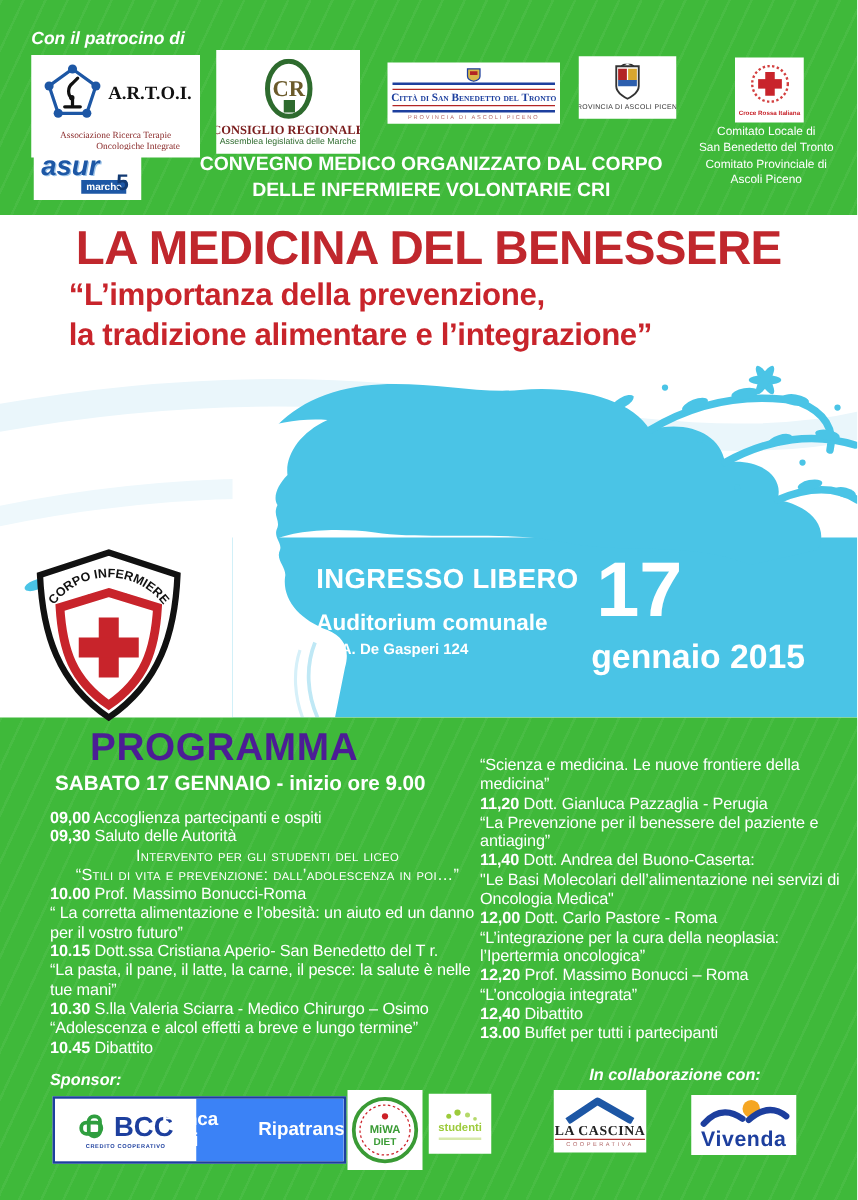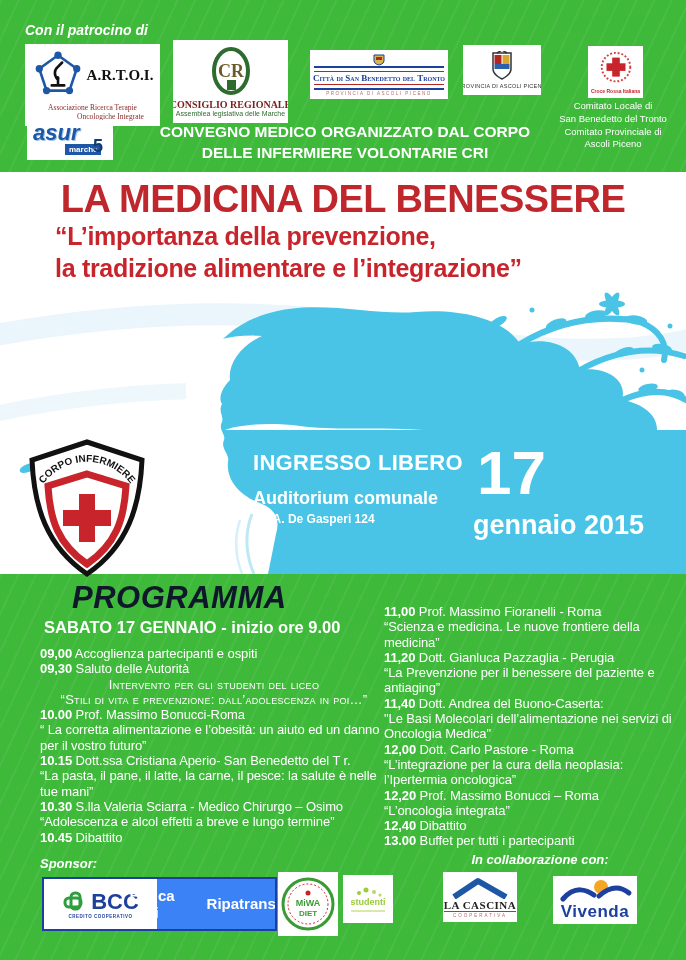--- a/index.html
+++ b/index.html
@@ -198,39 +198,38 @@
     </svg>
 
     <div class="abs band-txt" style="left:253px;top:168px;font-size:22px;letter-spacing:.3px;">INGRESSO LIBERO</div>
     <div class="abs band-txt" style="left:253px;top:206px;font-size:18px;">Auditorium comunale</div>
     <div class="abs band-txt" style="left:253px;top:230px;font-size:12px;">via A. De Gasperi 124</div>
     <div class="abs band-txt" style="left:477px;top:160px;font-size:62px;line-height:1;">17</div>
     <div class="abs band-txt" style="left:473px;top:228px;font-size:27px;">gennaio 2015</div>
   </div>
 
   <div class="abs green" style="left:0;top:574px;width:686px;height:386px;">
-    <div class="abs" style="left:72px;top:6px;font-size:31px;font-weight:bold;color:#0f172a;letter-spacing:.5px;z-index:2;font-style:italic;">PROGRAMMA</div>
+    <div class="abs" style="left:72px;top:6px;font-size:31px;font-weight:bold;color:#4c1d95;letter-spacing:.5px;z-index:2;">PROGRAMMA</div>
     <div class="abs" style="left:44px;top:44px;font-size:16.5px;font-weight:bold;color:#fff;z-index:2;">SABATO 17 GENNAIO - inizio ore 9.00</div>
 
     <div class="pcol" style="left:40px;top:72px;width:348px;">
       <div class="pl"><b>09,00</b> <span>Accoglienza partecipanti e ospiti</span></div>
       <div class="pl"><b>09,30</b> <span>Saluto delle Autorità</span></div>
       <div class="pl pc">Intervento per gli studenti del liceo</div>
       <div class="pl pc">“Stili di vita e prevenzione: dall’adolescenza in poi…”</div>
       <div class="pl"><b>10.00</b> <span>Prof. Massimo Bonucci-Roma</span></div>
       <div class="pl">“ La corretta alimentazione e l’obesità: un aiuto ed un danno per il vostro futuro”</div>
       <div class="pl"><b>10.15</b> <span>Dott.ssa Cristiana Aperio- San Benedetto del T r.</span></div>
       <div class="pl">“La pasta, il pane, il latte, la carne, il pesce: la salute è nelle tue mani”</div>
       <div class="pl"><b>10.30</b> <span>S.lla Valeria Sciarra - Medico Chirurgo – Osimo</span></div>
       <div class="pl">“Adolescenza e alcol effetti a breve e lungo termine”</div>
       <div class="pl"><b>10.45</b> <span>Dibattito</span></div>
     </div>
 
     <div class="pcol" style="left:384px;top:30px;width:296px;">
-      <div class="pl"><b>11,00</b> <span>Prof. Massimo Fioranelli - Roma</span></div>
       <div class="pl">“Scienza e medicina. Le nuove frontiere della medicina”</div>
       <div class="pl"><b>11,20</b> <span>Dott. Gianluca Pazzaglia - Perugia</span></div>
       <div class="pl">“La Prevenzione per il benessere del paziente e antiaging”</div>
       <div class="pl"><b>11,40</b> <span>Dott. Andrea del Buono-Caserta:</span></div>
       <div class="pl">"Le Basi Molecolari dell’alimentazione nei servizi di Oncologia Medica"</div>
       <div class="pl"><b>12,00</b> <span>Dott. Carlo Pastore - Roma</span></div>
       <div class="pl">“L’integrazione per la cura della neoplasia: l’Ipertermia oncologica”</div>
       <div class="pl"><b>12,20</b> <span>Prof. Massimo Bonucci – Roma</span></div>
       <div class="pl">“L’oncologia integrata”</div>
       <div class="pl"><b>12,40</b> <span>Dibattito</span></div>

